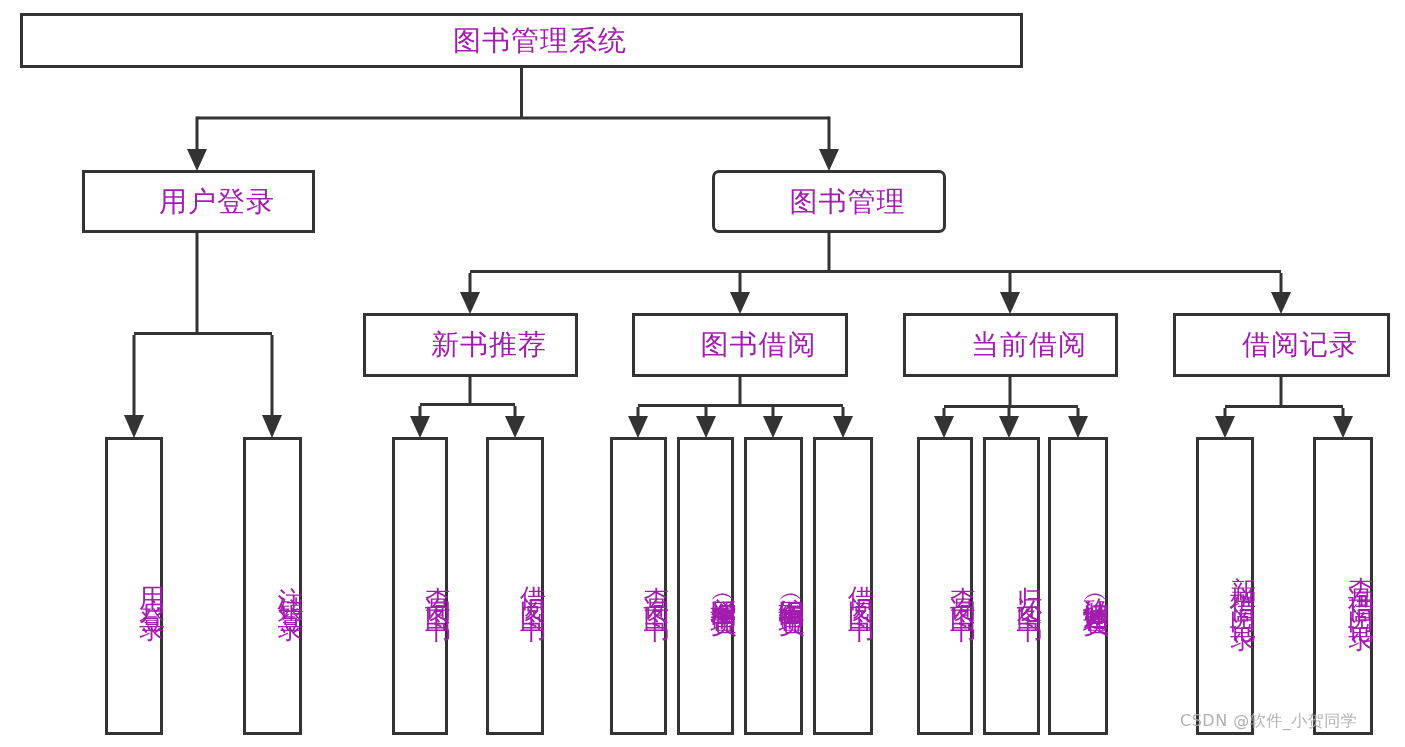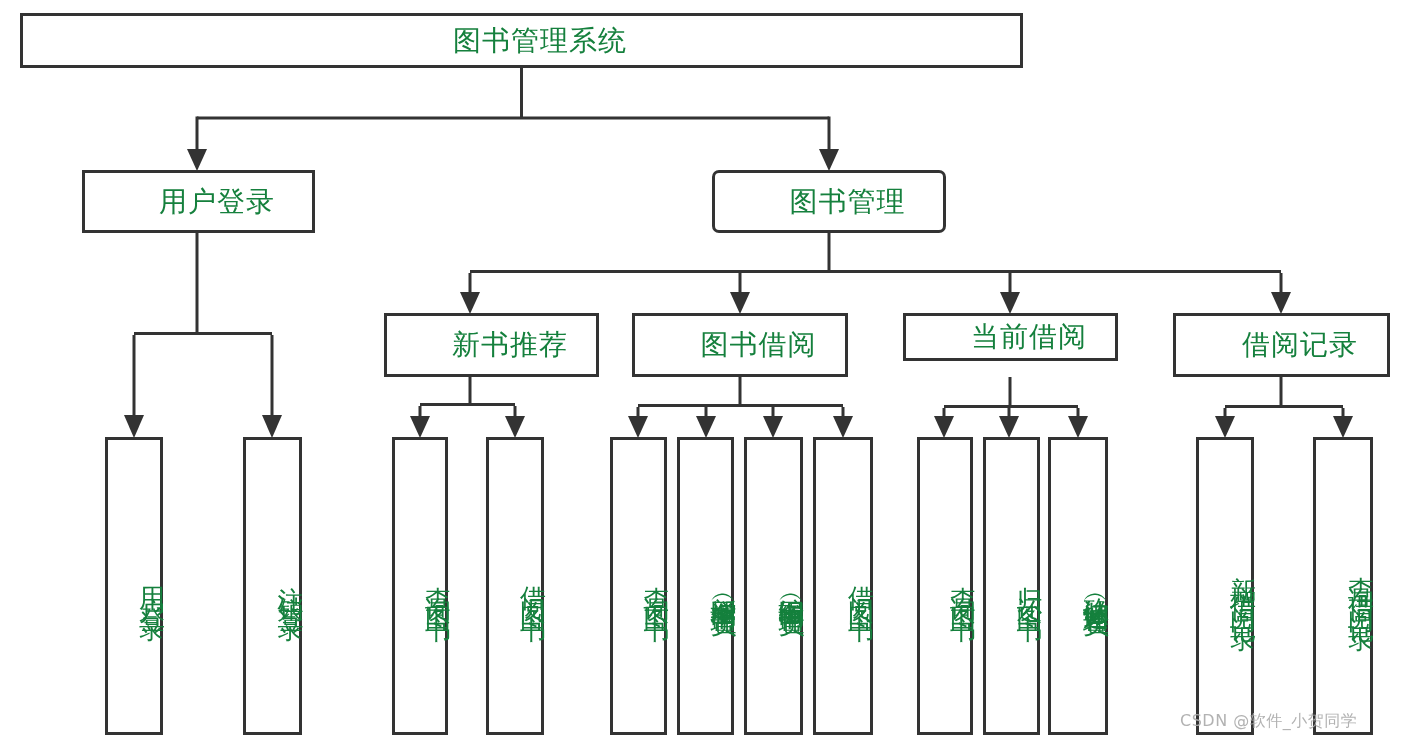--- a/index.html
+++ b/index.html
@@ -18,21 +18,21 @@
   #connectors {
     position: absolute;
     left: 0; top: 0;
     width: 1405px; height: 747px;
   }
   .node {
     position: absolute;
     box-sizing: border-box;
     background: #ffffff;
     border: 3px solid #333333;
-    color: #15803d;
+    color: #a21caf;
     display: flex;
     align-items: center;
     justify-content: center;
     text-align: center;
     padding-left: 37px;
   }
   .hnode { font-size: 28px; letter-spacing: 1px; }
   .root  { font-size: 28px; }
   .vnode { font-size: 26px; }
   .vlabel {
@@ -149,27 +149,27 @@
     <span>图书管理系统</span>
   </div>
 
   <div class="node hnode" style="left:82px; top:170px; width:233px; height:63px;">
     <span>用户登录</span>
   </div>
   <div class="node hnode" style="left:712px; top:170px; width:234px; height:63px;border-radius:7px;">
     <span>图书管理</span>
   </div>
 
-  <div class="node hnode" style="left:363px; top:313px; width:215px; height:64px;margin-left:21px;">
+  <div class="node hnode" style="left:363px; top:313px; width:215px; height:64px;">
     <span>新书推荐</span>
   </div>
   <div class="node hnode" style="left:632px; top:313px; width:216px; height:64px;align-items:center;">
     <span>图书借阅</span>
   </div>
-  <div class="node hnode" style="left:903px; top:313px; width:215px; height:48px;">
+  <div class="node hnode" style="left:903px; top:313px; width:215px; height:64px;">
     <span>当前借阅</span>
   </div>
   <div class="node hnode" style="left:1173px; top:313px; width:217px; height:64px;">
     <span>借阅记录</span>
   </div>
 
   <div class="node vnode" style="left:105px; top:437px; width:58px; height:298px;">
     <span class="vlabel" style="letter-spacing: 10px;">用户登录</span>
   </div>
   <div class="node vnode" style="left:243px; top:437px; width:59px; height:298px;">

